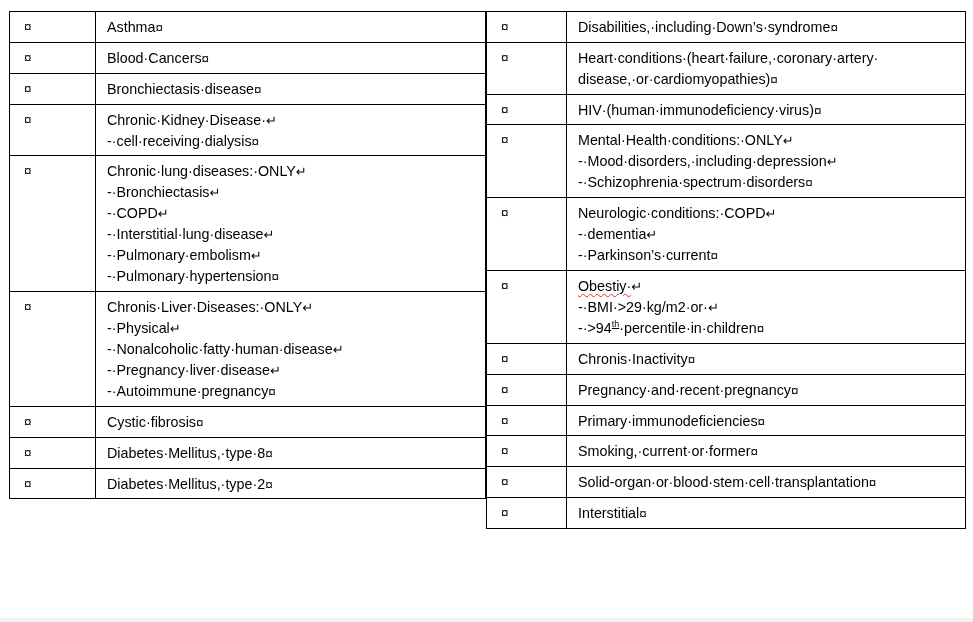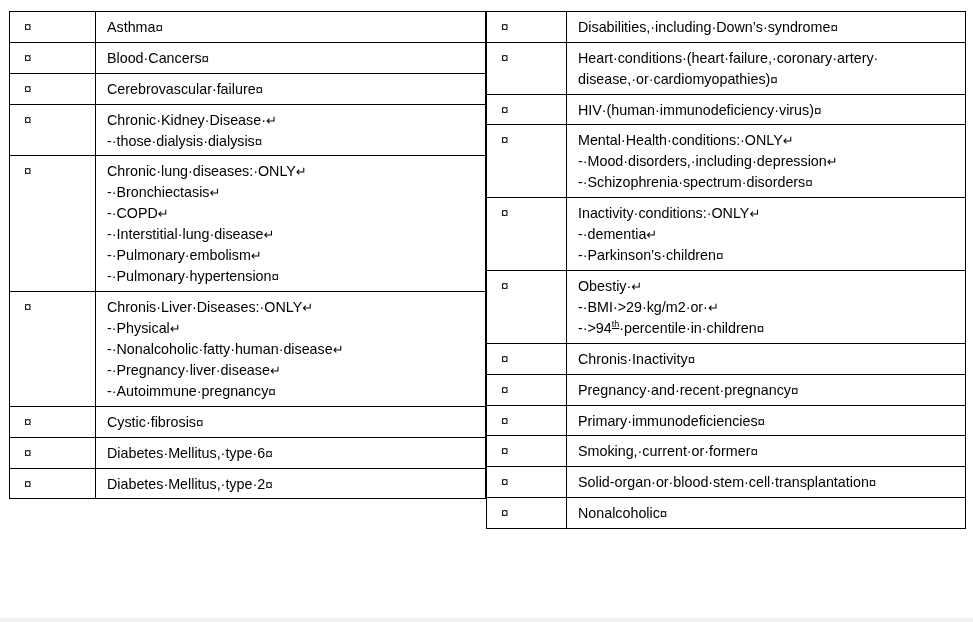--- a/index.html
+++ b/index.html
@@ -71,20 +71,21 @@
   }
   .half td.tx {
     padding-left: 11px;
     padding-right: 12px;
     margin-top: 33px;
   }
   .line { white-space: pre; }
   .pilcrow-ret { font-size: 13px; color: #000; }
   .cellmark-glyph { font-size: 13.5px; }
   .misspelled {
+    text-decoration: underline;
     text-decoration-style: wavy;
     text-decoration-color: #e03030;
     text-decoration-thickness: 1px;
     text-underline-offset: 2px;
   }
   sup { font-size: 0.62em; vertical-align: super; line-height: 0; text-decoration: underline; }
 </style>
 </head>
 <body>
 
@@ -106,28 +107,28 @@
           </tr>
           <tr>
             <td class="mk"><span>¤</span></td>
             <td class="tx">
               <div class="line"><span>Blood·Cancers</span><span class="cellmark-glyph">¤</span></div>
             </td>
           </tr>
           <tr>
             <td class="mk"><span>¤</span></td>
             <td class="tx">
-              <div class="line"><span>Cerebrovascular·failure</span><span class="cellmark-glyph">¤</span></div>
+              <div class="line"><span>Bronchiectasis·disease</span><span class="cellmark-glyph">¤</span></div>
             </td>
           </tr>
           <tr>
             <td class="mk"><span>¤</span></td>
             <td class="tx">
               <div class="line"><span>Chronic·Kidney·Disease·</span><span class="pilcrow-ret">↵</span></div>
-              <div class="line"><span>-·those·dialysis·dialysis</span><span class="cellmark-glyph">¤</span></div>
+              <div class="line"><span>-·cell·receiving·dialysis</span><span class="cellmark-glyph">¤</span></div>
             </td>
           </tr>
           <tr>
             <td class="mk"><span>¤</span></td>
             <td class="tx">
               <div class="line"><span>Chronic·lung·diseases:·ONLY</span><span class="pilcrow-ret">↵</span></div>
               <div class="line"><span>-·Bronchiectasis</span><span class="pilcrow-ret">↵</span></div>
               <div class="line"><span>-·COPD</span><span class="pilcrow-ret">↵</span></div>
               <div class="line"><span>-·Interstitial·lung·disease</span><span class="pilcrow-ret">↵</span></div>
               <div class="line"><span>-·Pulmonary·embolism</span><span class="pilcrow-ret">↵</span></div>
@@ -146,21 +147,21 @@
           </tr>
           <tr>
             <td class="mk"><span>¤</span></td>
             <td class="tx">
               <div class="line"><span>Cystic·fibrosis</span><span class="cellmark-glyph">¤</span></div>
             </td>
           </tr>
           <tr>
             <td class="mk"><span>¤</span></td>
             <td class="tx">
-              <div class="line"><span>Diabetes·Mellitus,·type·6</span><span class="cellmark-glyph">¤</span></div>
+              <div class="line"><span>Diabetes·Mellitus,·type·8</span><span class="cellmark-glyph">¤</span></div>
             </td>
           </tr>
           <tr>
             <td class="mk"><span>¤</span></td>
             <td class="tx">
               <div class="line"><span>Diabetes·Mellitus,·type·2</span><span class="cellmark-glyph">¤</span></div>
             </td>
           </tr>
         </tbody>
     </table>
@@ -194,23 +195,23 @@
             <td class="mk"><span>¤</span></td>
             <td class="tx">
               <div class="line"><span>Mental·Health·conditions:·ONLY</span><span class="pilcrow-ret">↵</span></div>
               <div class="line"><span>-·Mood·disorders,·including·depression</span><span class="pilcrow-ret">↵</span></div>
               <div class="line"><span>-·Schizophrenia·spectrum·disorders</span><span class="cellmark-glyph">¤</span></div>
             </td>
           </tr>
           <tr>
             <td class="mk"><span>¤</span></td>
             <td class="tx">
-              <div class="line"><span>Inactivity·conditions:·ONLY</span><span class="pilcrow-ret">↵</span></div>
+              <div class="line"><span>Neurologic·conditions:·COPD</span><span class="pilcrow-ret">↵</span></div>
               <div class="line"><span>-·dementia</span><span class="pilcrow-ret">↵</span></div>
-              <div class="line"><span>-·Parkinson’s·children</span><span class="cellmark-glyph">¤</span></div>
+              <div class="line"><span>-·Parkinson’s·current</span><span class="cellmark-glyph">¤</span></div>
             </td>
           </tr>
           <tr>
             <td class="mk"><span>¤</span></td>
             <td class="tx">
               <div class="line"><span class="misspelled">Obestiy·</span><span class="pilcrow-ret">↵</span></div>
               <div class="line"><span>-·BMI·&gt;29·kg/m2·or·</span><span class="pilcrow-ret">↵</span></div>
               <div class="line"><span>-·&gt;94</span><sup>th</sup><span>·percentile·in·children</span><span class="cellmark-glyph">¤</span></div>
             </td>
           </tr>
@@ -240,21 +241,21 @@
           </tr>
           <tr>
             <td class="mk"><span>¤</span></td>
             <td class="tx">
               <div class="line"><span>Solid-organ·or·blood·stem·cell·transplantation</span><span class="cellmark-glyph">¤</span></div>
             </td>
           </tr>
           <tr>
             <td class="mk"><span>¤</span></td>
             <td class="tx">
-              <div class="line"><span>Nonalcoholic</span><span class="cellmark-glyph">¤</span></div>
+              <div class="line"><span>Interstitial</span><span class="cellmark-glyph">¤</span></div>
             </td>
           </tr>
         </tbody>
     </table>
 
   </div>
 
   <div id="page-bottom-strip"></div>
 </div>
 

